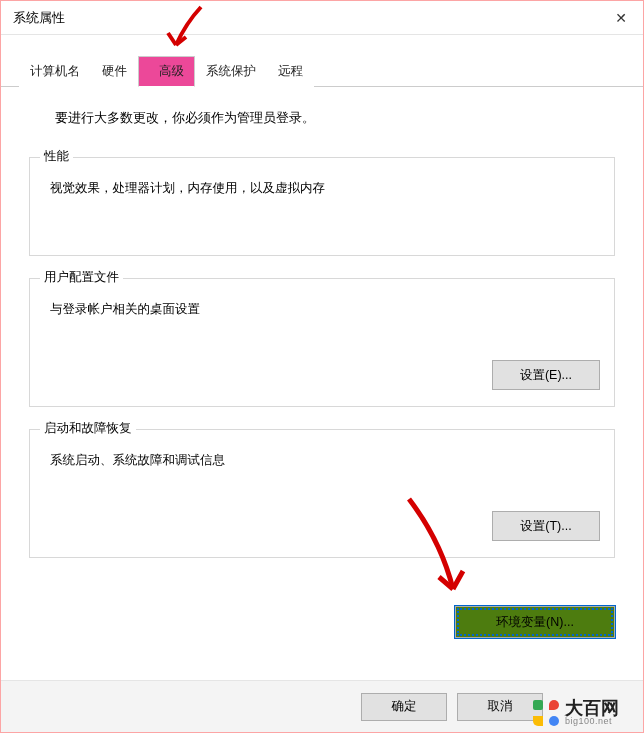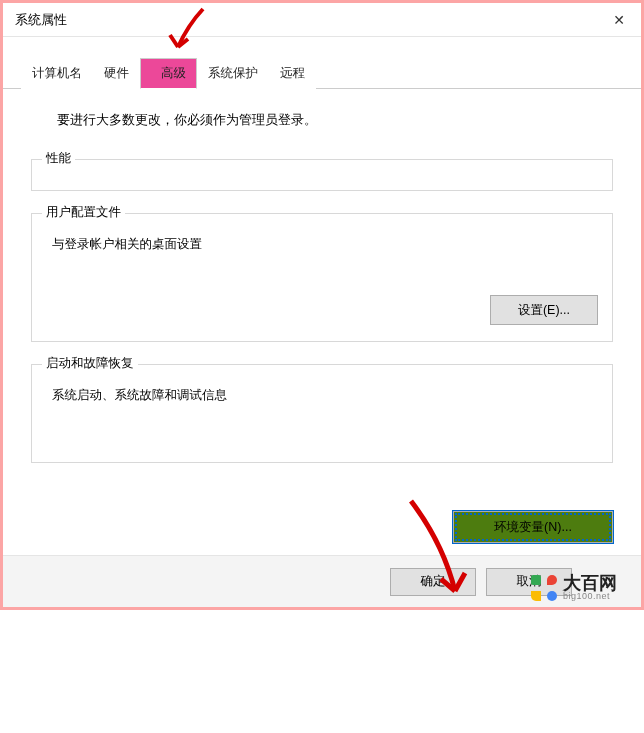--- a/index.html
+++ b/index.html
@@ -7,23 +7,23 @@
       font-family: "Microsoft YaHei", "SimSun", Arial, sans-serif;
       font-size: 12px;
       background: #fff;
       width: 644px;
       height: 733px;
       position: relative;
       overflow: hidden;
     }
     .dialog {
       width: 644px;
-      height: 610px;
-      background: #fff;
-      border: 3px solid #fca5a5;
+      height: 733px;
+      background: #fff;
+      border: 1px solid #fca5a5;
       position: relative;
     }
     .titlebar {
       height: 34px;
       display: flex;
       align-items: center;
       justify-content: space-between;
       padding: 0 0 0 12px;
       border-bottom: 1px solid #e5e5e5;
     }
@@ -129,21 +129,21 @@
     .footer {
       position: absolute;
       bottom: 0;
       left: 0;
       right: 0;
       height: 52px;
       border-top: 1px solid #e5e5e5;
       display: flex;
       justify-content: flex-end;
       align-items: center;
-      padding-right: 69px;
+      padding-right: 100px;
       gap: 10px;
       background: #f4f4f4;
     }
     .footer .btn {
       min-width: 86px;
       height: 28px;
     }
     
     .arrow1 {
       position: absolute;
@@ -203,33 +203,37 @@
     <div class="tab">系统保护</div>
     <div class="tab">远程</div>
   </div>
 
   <div class="content">
 
     <div class="admin-note">要进行大多数更改，你必须作为管理员登录。</div>
 
     <div class="group">
       <div class="group-title">性能</div>
+      <div class="group-desc">视觉效果，处理器计划，内存使用，以及虚拟内存</div>
     </div>
 
     <div class="group">
       <div class="group-title">用户配置文件</div>
       <div class="group-desc">与登录帐户相关的桌面设置</div>
       <div class="btn-row">
         <button class="btn">设置(E)...</button>
       </div>
     </div>
 
     <div class="group">
       <div class="group-title">启动和故障恢复</div>
       <div class="group-desc">系统启动、系统故障和调试信息</div>
+      <div class="btn-row">
+        <button class="btn">设置(T)...</button>
+      </div>
     </div>
 
   </div>
 
   <div class="env-row">
     <button class="env-btn">环境变量(N)...</button>
   </div>
 
   <div class="footer">
     <button class="btn">确定</button>

